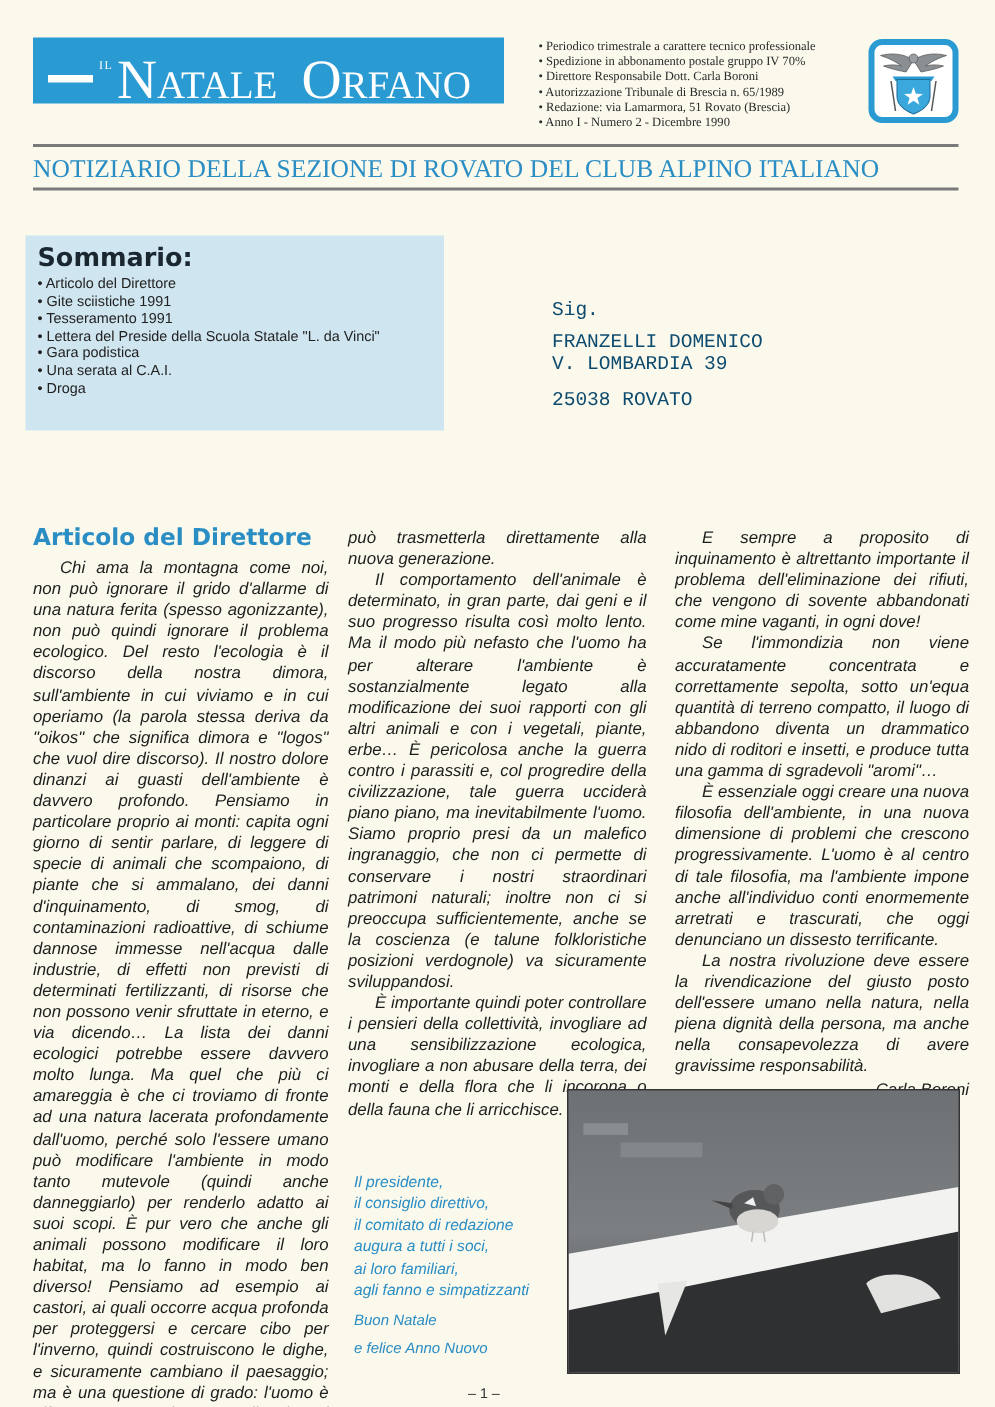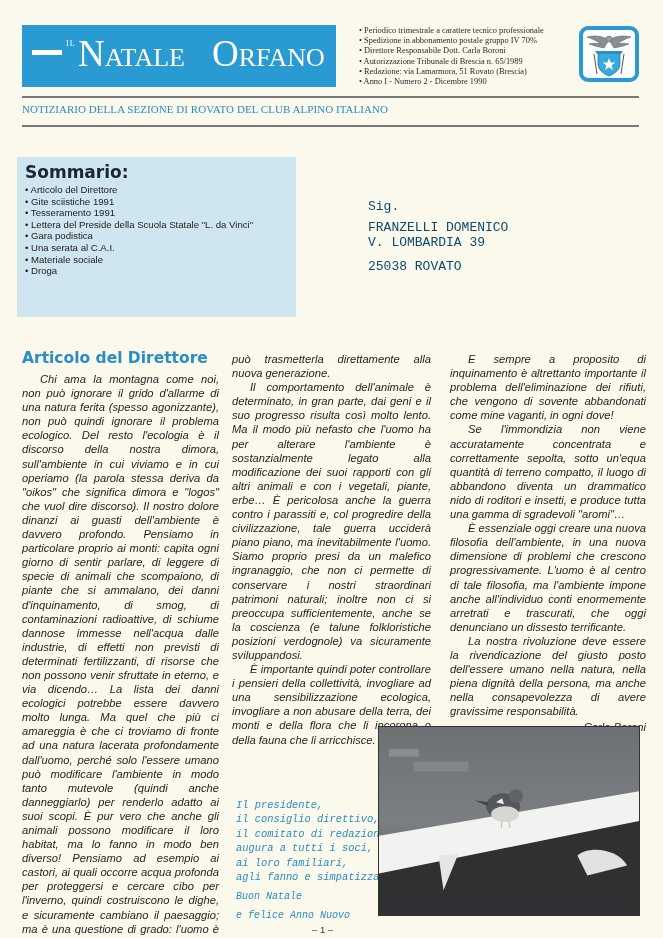--- a/index.html
+++ b/index.html
@@ -5,21 +5,21 @@
     * { margin: 0; padding: 0; box-sizing: border-box; }
     html, body { width: 663px; height: 938px; overflow: hidden; }
     body {
       background: #fbf8ec;
       position: relative;
       font-family: "Liberation Sans", sans-serif;
       color: #1c1c1c;
     }
     .masthead {
       position: absolute; left: 22px; top: 25px;
-      width: 314px; height: 62px;
+      width: 314px; height: 44px;
       background: #2a9ad3;
       color: #ffffff;
       display: flex; align-items: center;
     }
     .masthead .il-bar {
       position: absolute; left: 10px; top: 25px;
       width: 30px; height: 5px; background: #fff;
     }
     .masthead .il {
       position: absolute; left: 44px; top: 14px;
@@ -28,45 +28,45 @@
     }
     .masthead .title {
       position: absolute; left: 56px; top: 8px;
       font-family: "Liberation Serif", serif;
       font-size: 37px; line-height: 42px;
       white-space: nowrap;
       letter-spacing: 0px;
       font-variant: small-caps;
     }
     .masthead .title .w1 { font-size: 37px; }
-    .masthead .title .w2 { font-size: 37px; margin-left: 27px; text-align: center; }
+    .masthead .title .w2 { font-size: 37px; margin-left: 16px; text-align: center; }
     .info-list {
       position: absolute; left: 359px; top: 26px;
       list-style: none;
       font-family: "Liberation Serif", serif;
       font-size: 8.4px; line-height: 10.2px; color: #2a2a2a;
     }
     .info-list li::before { content: "• "; }
     .logo {
       position: absolute; left: 579px; top: 26px;
       width: 60px; height: 56px;
       border: 4px solid #2a9ad3; border-radius: 9px;
       background: #fff;
     }
     .logo svg { display: block; width: 100%; height: 100%; }
     .rule { position: absolute; left: 22px; width: 617px; height: 1.5px; background: #7a7a7a; }
     .subtitle {
       position: absolute; left: 22px; top: 103px; width: 617px;
       font-family: "Liberation Serif", serif;
-      font-size: 11px; color: #2a8dc4; letter-spacing: 0.05px;
+      font-size: 17px; color: #2a8dc4; letter-spacing: 0.05px;
       white-space: nowrap; text-align: justify;
     }
     .summary {
       position: absolute; left: 17px; top: 157px;
-      width: 279px; height: 160px;
+      width: 279px; height: 130px;
       background: #cfe5ef;
       padding: 5px 0 0 8px;
     }
     .summary h2 {
       font-family: "DejaVu Sans", sans-serif;
       font-weight: bold; font-size: 17px; color: #1a2630;
       line-height: 20px; margin-bottom: 2px;
     }
     .summary ul { list-style: none; font-size: 9.6px; line-height: 11.6px; color: #222; }
     .summary li::before { content: "• "; }
@@ -89,22 +89,22 @@
     .col2 { left: 232px; top: 352px; width: 199px; }
     .col3 { left: 450px; top: 352px; width: 196px; }
     .article-title {
       position: absolute; left: 22px; top: 349px;
       font-family: "DejaVu Sans", sans-serif; font-weight: bold;
       font-size: 15.5px; color: #2a8dc4; font-style: normal;
       white-space: nowrap;
     }
     .signature { text-align: right; margin-top: 2px; text-indent: 0; }
     .greeting {
-      position: absolute; left: 236px; top: 798px;
-      font-family: Liberation Mono, monospace; font-style: italic;
+      position: absolute; left: 236px; top: 782px;
+      font-family: Liberation Sans, sans-serif; font-style: italic;
       color: #2a8dc4; font-size: 10.4px; line-height: 14.4px;
     }
     .greeting .big { font-size: 10px; line-height: 19px; }
     .greeting .big.first { margin-top: 3px; }
     .photo {
       position: absolute; left: 378px; top: 726px;
       width: 262px; height: 190px;
       border: 1px solid #333;
       overflow: hidden;
       background: #6f7275;
@@ -158,21 +158,20 @@
 
 <div class="summary">
   <h2>Sommario:</h2>
   <ul>
     <li>Articolo del Direttore</li>
     <li>Gite sciistiche 1991</li>
     <li>Tesseramento 1991</li>
     <li>Lettera del Preside della Scuola Statale "L. da Vinci"</li>
     <li>Gara podistica</li>
     <li>Una serata al C.A.I.</li>
-    <li>Materiale sociale</li>
     <li>Droga</li>
   </ul>
 </div>
 
 <div class="address">
   <div class="l1">Sig.</div>
   <div>FRANZELLI DOMENICO</div>
   <div>V. LOMBARDIA 39</div>
   <div class="l3">25038 ROVATO</div>
 </div>

